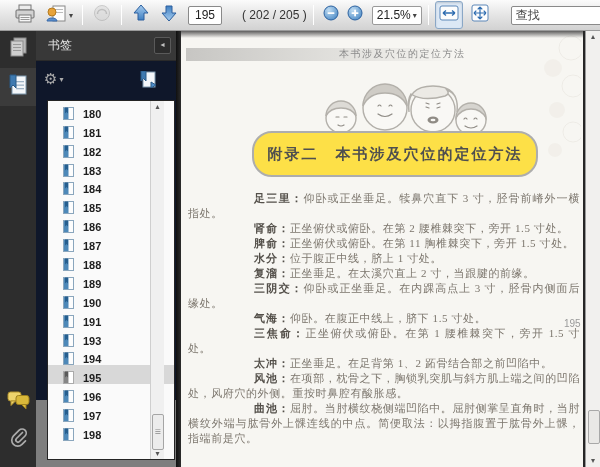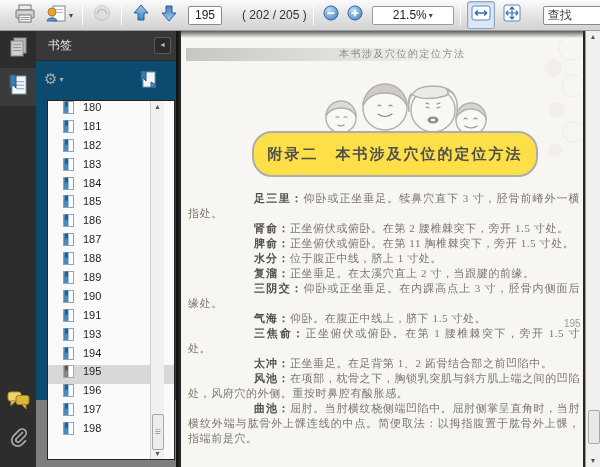--- a/index.html
+++ b/index.html
@@ -12,42 +12,42 @@
   .grip{width:4px;height:16px;margin-left:5px;
     background:repeating-linear-gradient(#b5b5b5 0 2px,transparent 2px 4px);}
   .tsep{width:1px;height:20px;background:#b3b3b3;border-right:1px solid #fff;margin:0 6px;}
   .tbtn{display:flex;align-items:center;justify-content:center;height:26px;padding:0 3px;border-radius:3px;}
   .tbtn.pressed{background:#dce8f5;border:1px solid #8aa7c6;box-shadow:inset 0 1px 2px rgba(0,0,0,.15);}
   .caret{font-size:8px;color:#444;margin-left:2px;}
   .page-input{width:32px;height:17px;border:1px solid #898989;border-radius:2px;font-size:12px;
     text-align:center;color:#222;background:#fff;padding:0;}
   .page-count{font-size:12px;color:#333;margin-left:20px;white-space:nowrap;}
   .zoom-field{display:flex;align-items:center;background:#fff;border:1px solid #9a9a9a;border-radius:2px;
-    height:17px;padding:0 20px;margin-left:6px;font-size:12px;color:#222;}
+    height:17px;padding:0 4px;margin-left:6px;font-size:12px;color:#222;}
   .find-input{width:98px;height:17px;border:1px solid #8a8a8a;border-radius:2px;font-size:12px;
     padding:0 4px;color:#333;background:#fff;margin-left:8px;}
   .find-input::placeholder{color:#444;opacity:1;}
   
   .rail{position:absolute;left:0;top:30px;width:36px;height:437px;background:#2d2d2d;z-index:20;}
   .rail-btn{width:36px;height:38px;display:flex;align-items:center;justify-content:center;}
   .rail-btn.active{background:#3b3b3b;}
   .rail-bottom{position:absolute;bottom:8px;left:0;width:36px;}
   
-  .panel{position:absolute;left:36px;top:30px;width:140px;height:370px;background:#0c4a6e;z-index:20;}
+  .panel{position:absolute;left:36px;top:30px;width:140px;height:370px;background:#0f172a;z-index:20;}
   .panel-header{height:30px;display:flex;align-items:center;border-bottom:1px solid #2a2a2a;background:#383838;}
   .panel-title{color:#e3e3e3;font-size:12px;margin-left:12px;flex:1;}
   .collapse-btn{width:15px;height:15px;background:#2c2c2c;border:1px solid #5a5a5a;border-radius:2px;
     color:#c0c0c0;font-size:8px;line-height:13px;text-align:center;margin-right:5px;}
   .panel-tools{height:36px;display:flex;align-items:center;}
   .gear{font-size:15px;color:#ababab;margin-left:8px;}
   .gear-caret{font-size:8px;color:#ababab;margin-left:2px;}
   .locate-btn{margin-left:auto;margin-right:18px;display:flex;align-items:center;}
   .bm-list{position:absolute;left:11px;top:70px;width:128px;height:360px;background:#fafafa;
     border:1px solid #242424;box-sizing:border-box;overflow:hidden;}
-  .bm-row{height:18.9px;display:flex;align-items:flex-start;}
+  .bm-row{height:18.9px;display:flex;align-items:flex-end;font-weight:bold;}
   .bm-row.selected{background:#d8d8d8;}
   .bm-ico{margin-left:15px;display:flex;}
   .bm-row.selected .bm-ico{filter:grayscale(1) brightness(1.05);}
   .bm-label{font-size:11px;color:#1e1e1e;margin-left:9px;}
   .bm-scroll{position:absolute;right:0;top:0;bottom:0;width:13px;background:#f0f0f0;border-left:1px solid #cfcfcf;}
   .bm-scroll .arr{position:absolute;left:0;width:13px;text-align:center;font-size:8px;color:#555;}
   .bm-thumb{position:absolute;left:1px;top:313px;width:10px;height:34px;background:#ececec;
     border:1px solid #a5a5a5;border-radius:2px;color:#8a8a8a;font-size:7px;line-height:34px;text-align:center;}
   .divider{position:absolute;left:176px;top:30px;width:5px;height:437px;
     background:linear-gradient(90deg,#101010,#2c2c2c);z-index:21;}

